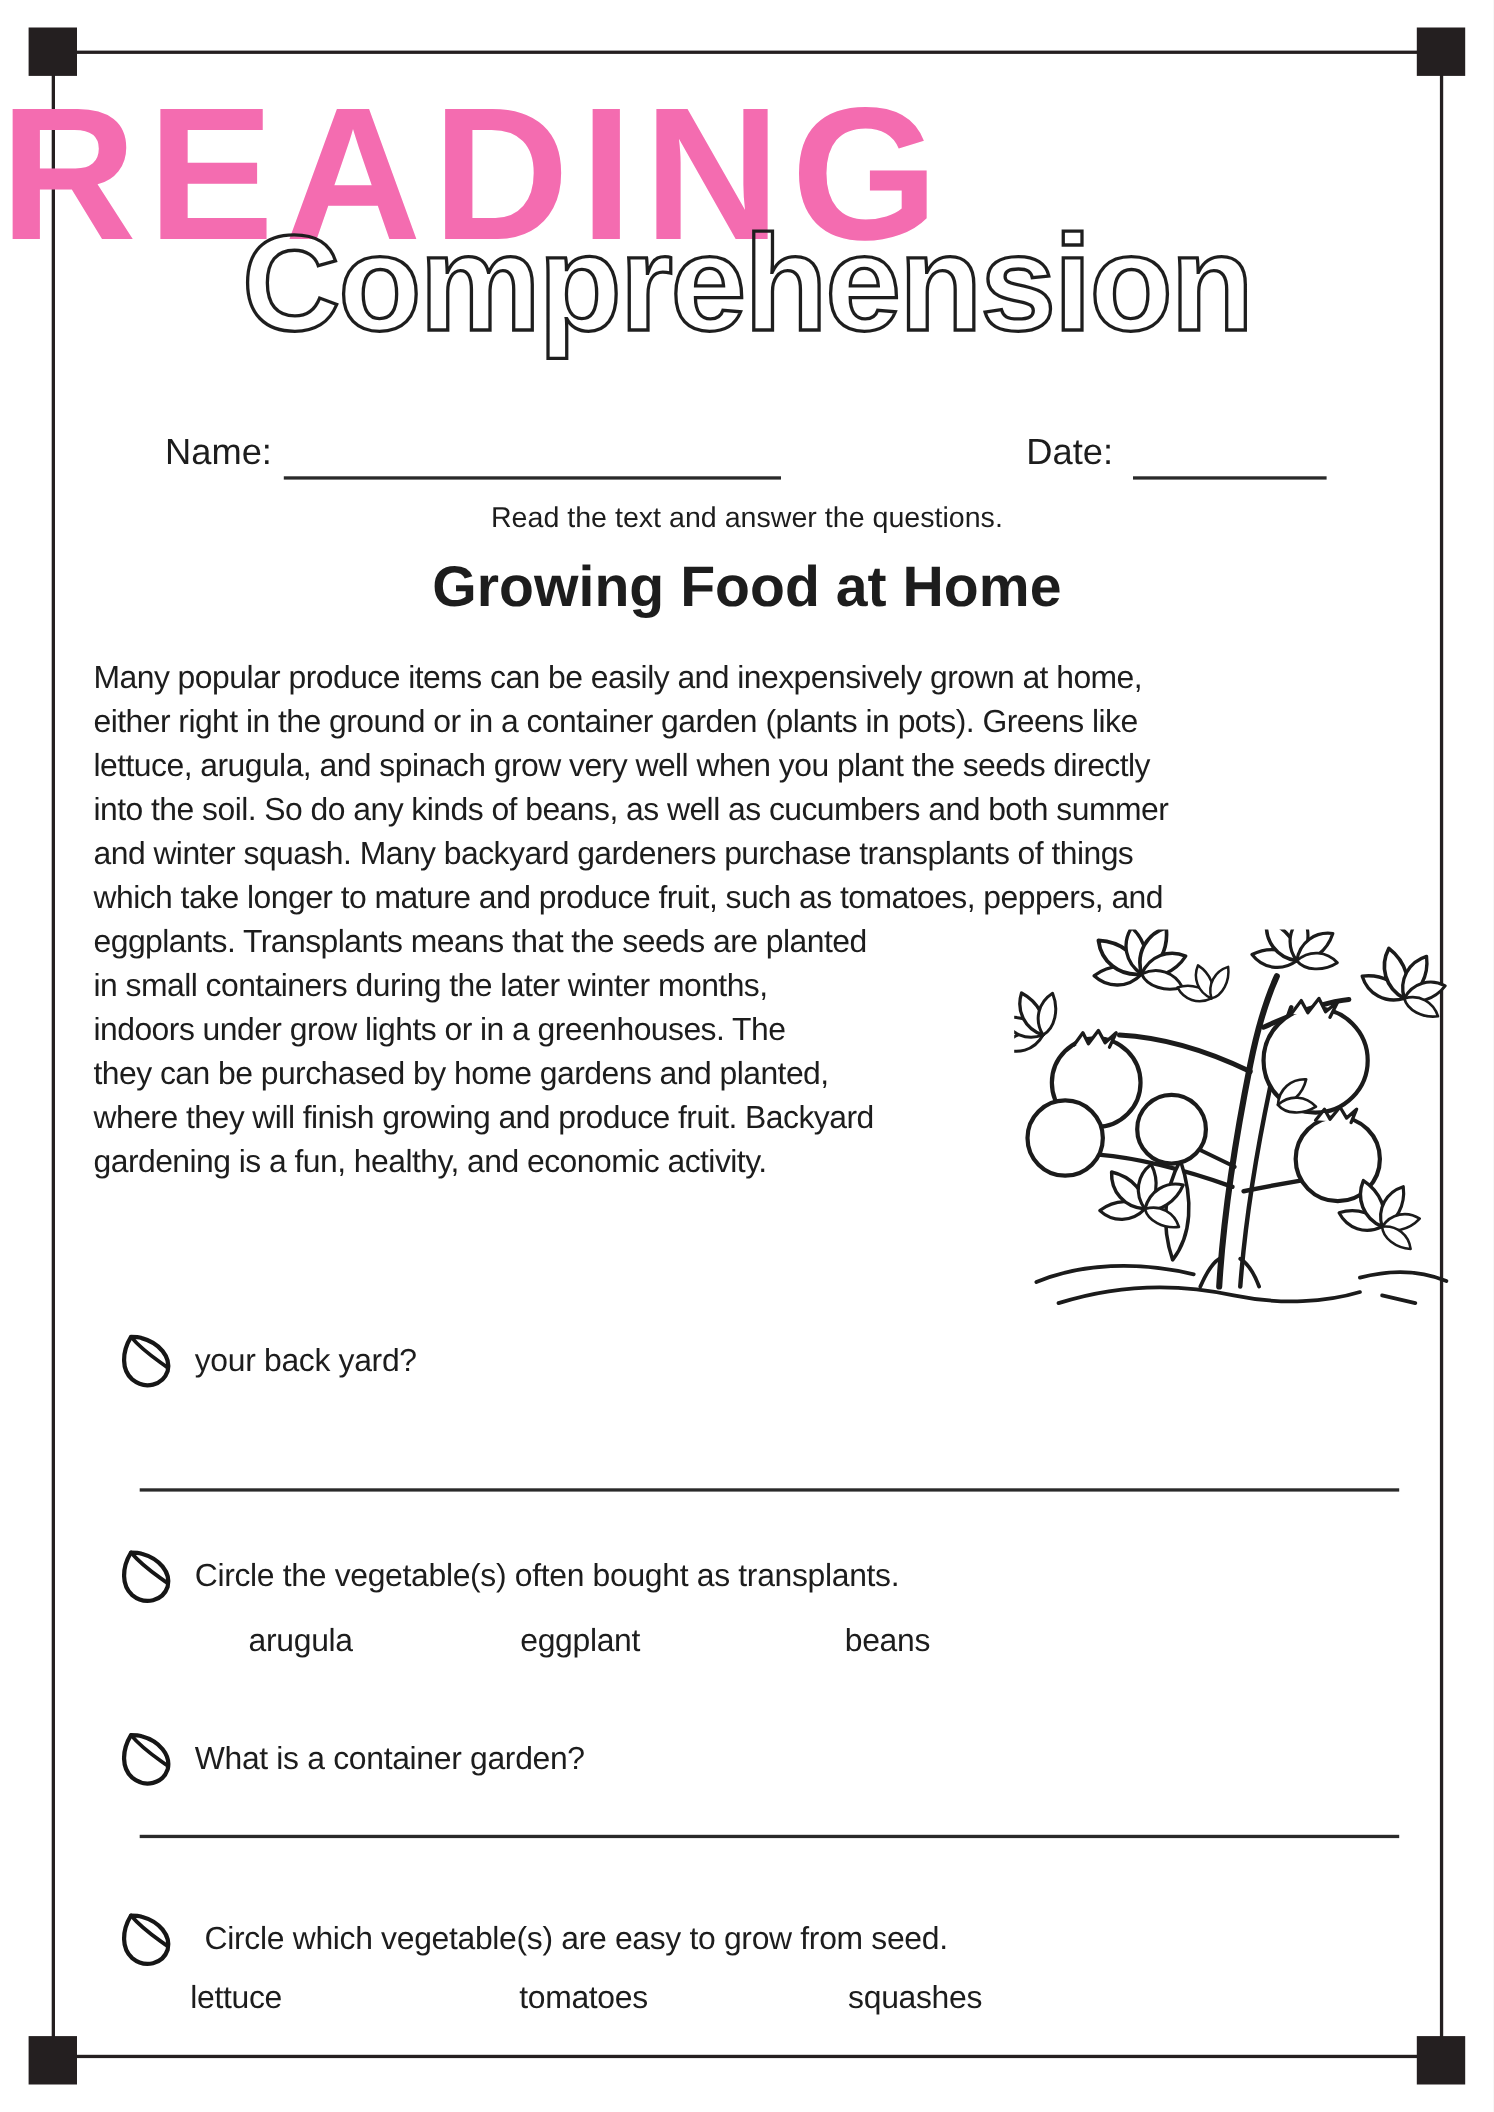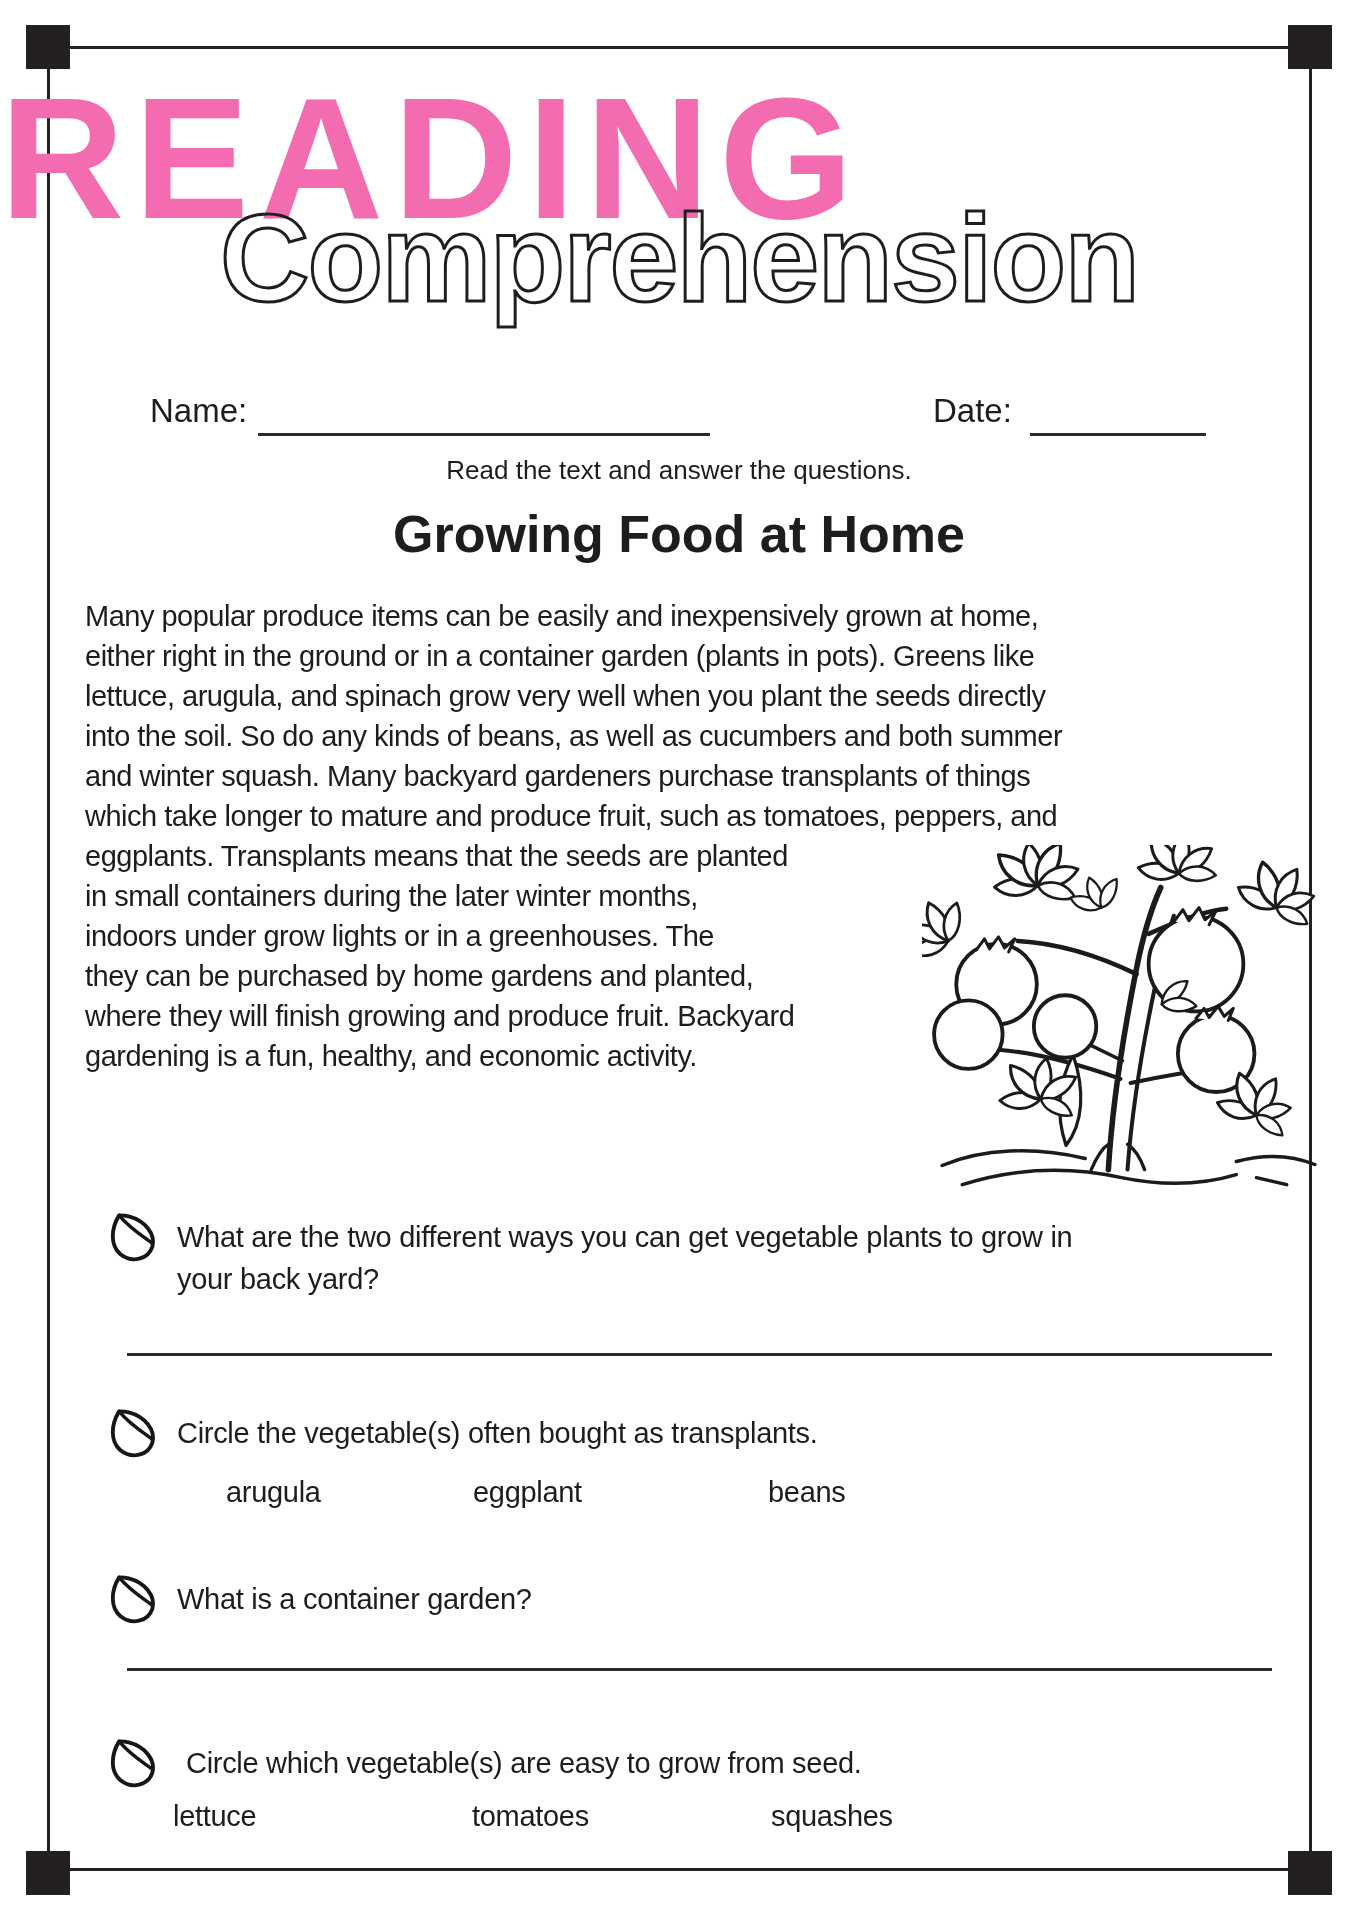--- a/index.html
+++ b/index.html
@@ -180,21 +180,20 @@
       <path d="M312 314 C 342 306, 368 308, 390 317"></path>
       <path d="M332 330 L 362 337"></path>
     </g>
   </svg>
 
   <svg class="abs leaf q-leaf-1" viewBox="0 0 52 54">
     <path d="M14 5 C 6 18, 6 33, 15 41 C 26 50, 41 46, 45 34 C 48 22, 38 10, 23 6 C 20 5, 17 5, 14 5 Z" fill="#ffffff" stroke="#161616" stroke-width="3.6" stroke-linejoin="round"></path>
     <path d="M14 5 C 24 17, 34 23, 45 31" fill="none" stroke="#161616" stroke-width="3.2" stroke-linecap="round"></path>
   </svg>
   <div class="abs qtext q-text-1">
-    <div>What are the two different ways you can get vegetable plants to grow in</div>
     <div>your back yard?</div>
   </div>
   <div class="abs write-line ans-line-1"></div>
 
   <svg class="abs leaf q-leaf-2" viewBox="0 0 52 54">
     <path d="M14 5 C 6 18, 6 33, 15 41 C 26 50, 41 46, 45 34 C 48 22, 38 10, 23 6 C 20 5, 17 5, 14 5 Z" fill="#ffffff" stroke="#161616" stroke-width="3.6" stroke-linejoin="round"></path>
     <path d="M14 5 C 24 17, 34 23, 45 31" fill="none" stroke="#161616" stroke-width="3.2" stroke-linecap="round"></path>
   </svg>
   <div class="abs qtext q-text-2">Circle the vegetable(s) often bought as transplants.</div>
   <div class="abs opt o21">arugula</div>

